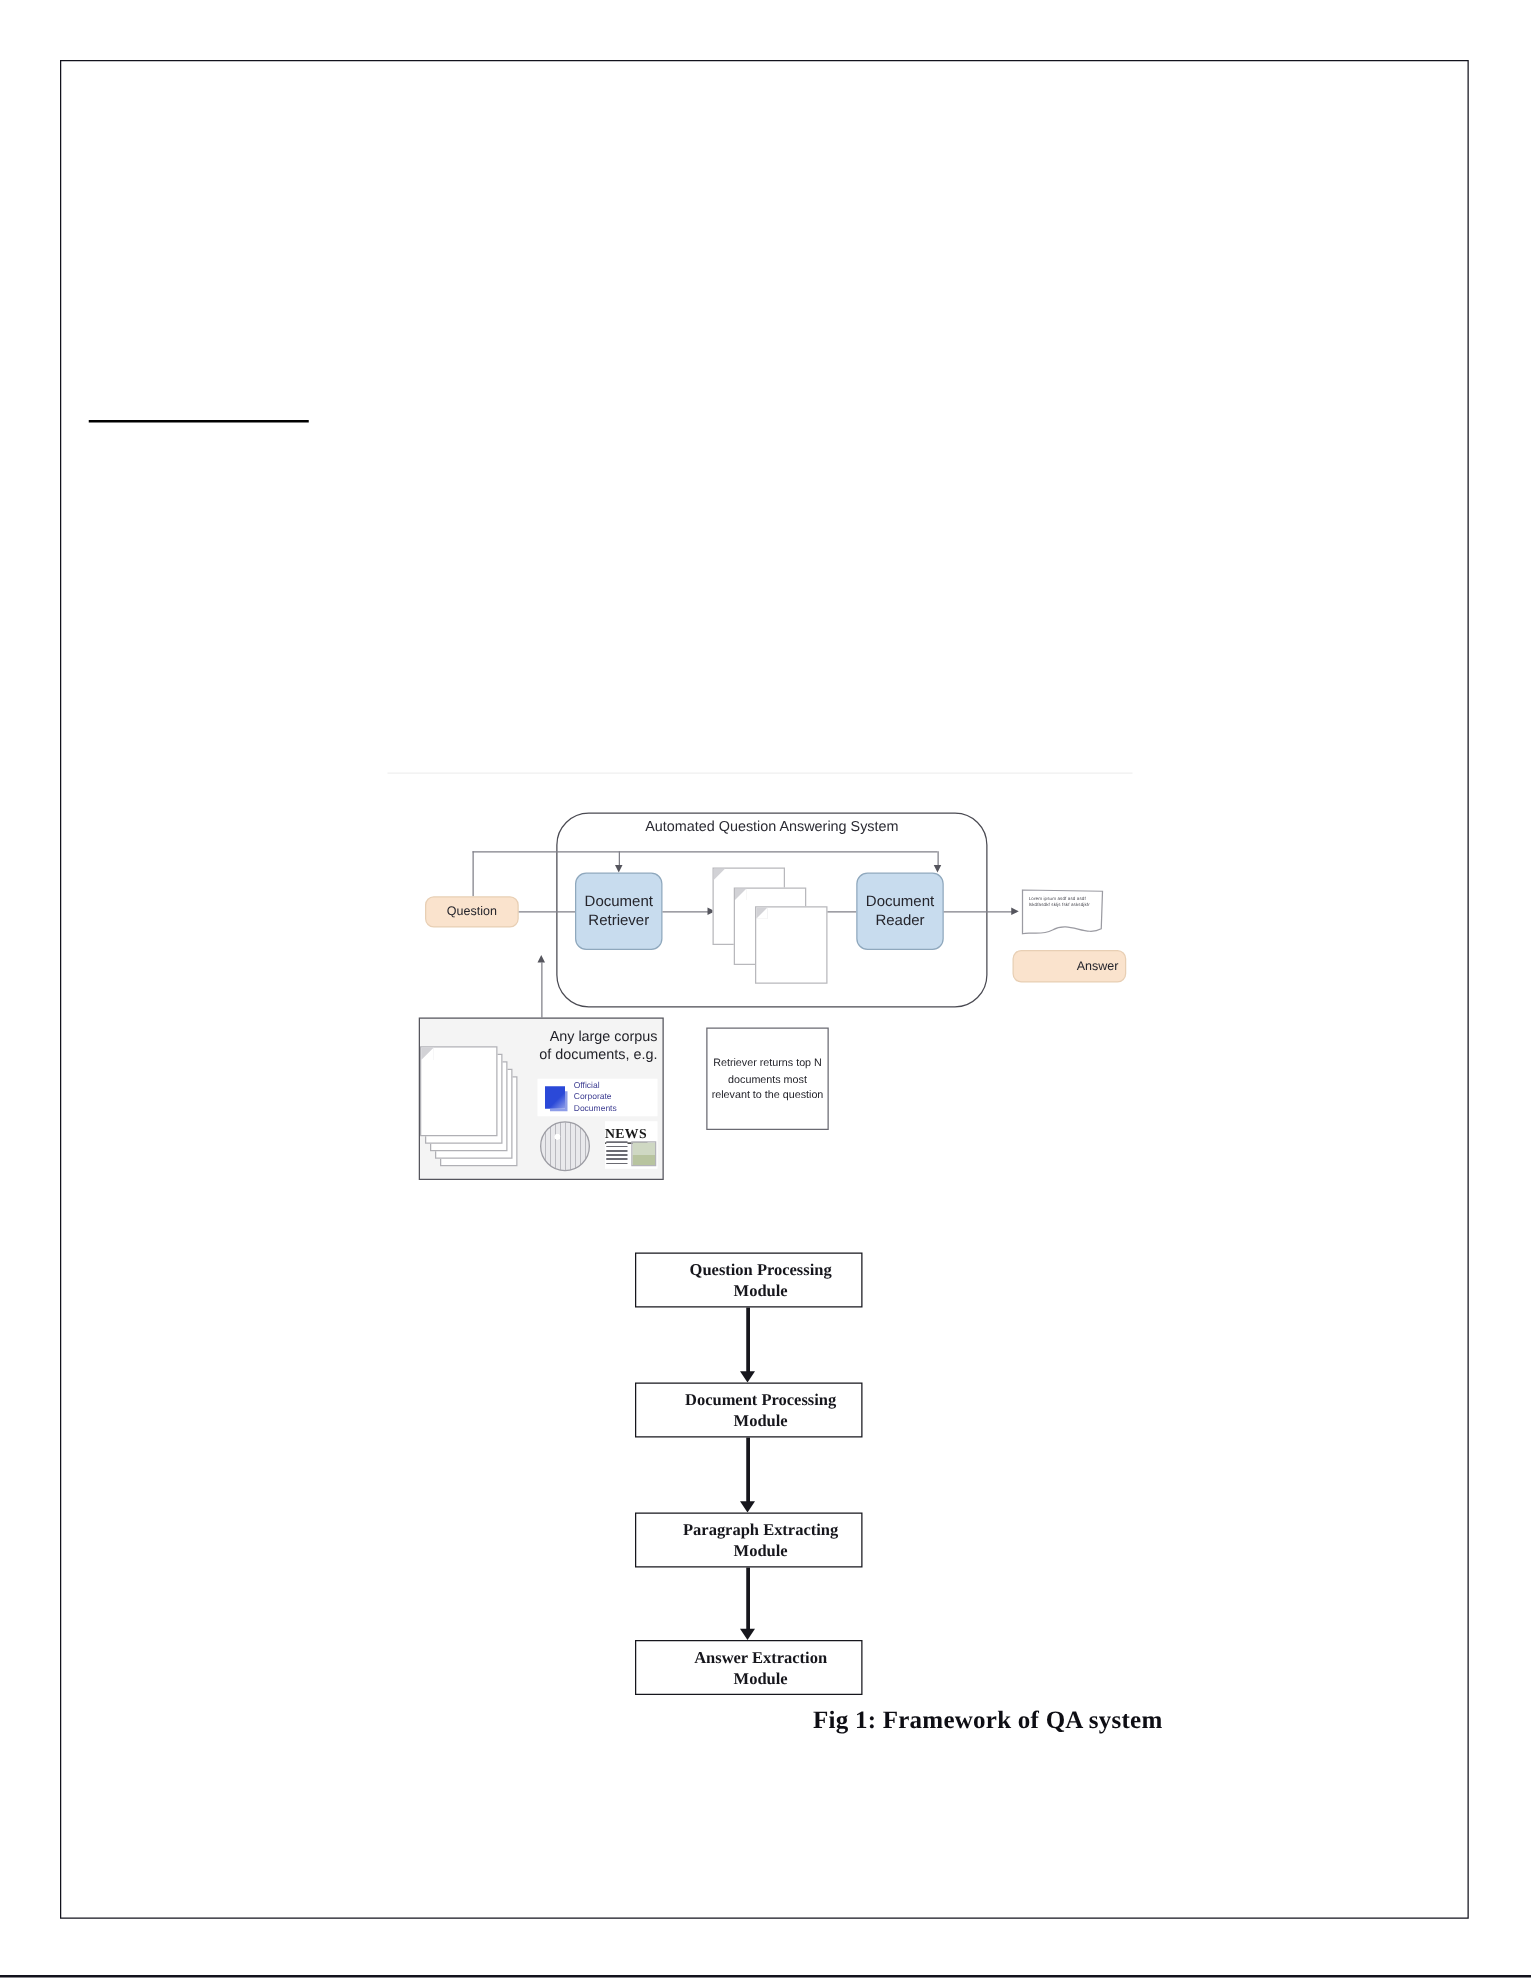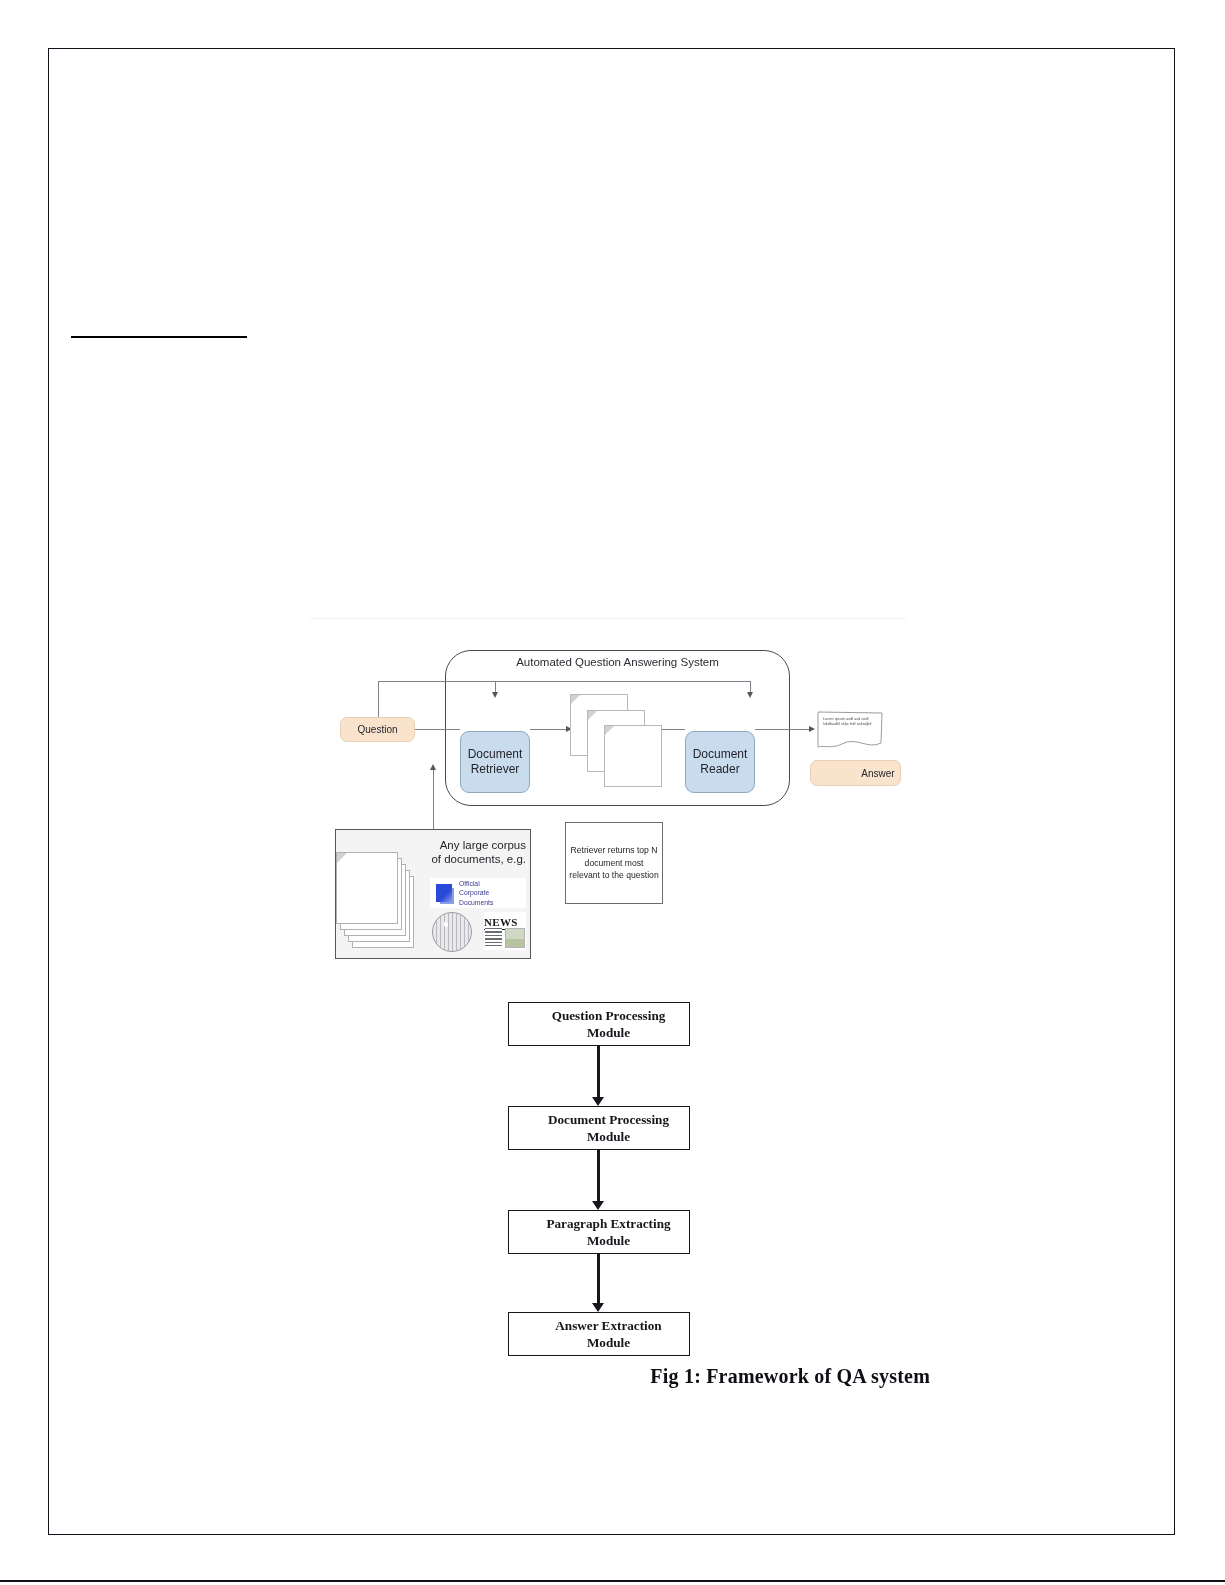--- a/index.html
+++ b/index.html
@@ -88,21 +88,20 @@
     border-radius: 9px;
     box-sizing: border-box;
     font-family: "Liberation Sans", sans-serif;
     font-size: 12px;
     color: #25252c;
     display: flex;
     align-items: center;
     justify-content: center;
     text-align: center;
     line-height: 1.25;
-    margin-top: 33px;
   }
   #document-retriever-box { left: 150px; top: 80px; width: 70px; height: 62px; }
   #document-reader-box    { left: 375px; top: 80px; width: 70px; height: 62px; }
 
   .pill-box {
     position: absolute;
     background: #fae3cd;
     border: 1px solid #e8cfb4;
     border-radius: 7px;
     box-sizing: border-box;
@@ -172,21 +171,21 @@
     line-height: 1.5;
     color: #46464e;
     letter-spacing: 0.1px;
     word-break: break-word;
   }
 
   
   #corpus-panel {
     position: absolute;
     left: 25px;
-    top: 211px;
+    top: 196px;
     width: 196px;
     height: 130px;
     background: #f4f4f4;
     border: 1px solid #55555d;
     box-sizing: border-box;
   }
   #corpus-caption {
     position: absolute;
     left: 86px;
     top: 8px;
@@ -445,21 +444,21 @@
 
     <div id="wiki-globe"></div>
 
     <div id="news-icon">
       <span id="news-title">NEWS</span>
       <div class="news-lines"></div>
       <div id="news-photo"></div>
     </div>
   </div>
 
-  <div class="explain-box" id="explain-box-0">Retriever returns top N document most relevant to the question</div>
+  <div class="explain-box" id="explain-box-0">Retriever returns top N documents most relevant to the question</div>
 
 </div>
 
 <div id="flowchart">
   <div class="flow-box" id="flow-box-0" style="white-space:pre-line">Question Processing
 Module</div>
   <div class="flow-arrow" id="flow-arrow-0"></div>
   <div class="flow-arrow-head" id="flow-arrow-head-0"></div>
 
   <div class="flow-box" id="flow-box-1" style="white-space:pre-line">Document Processing

